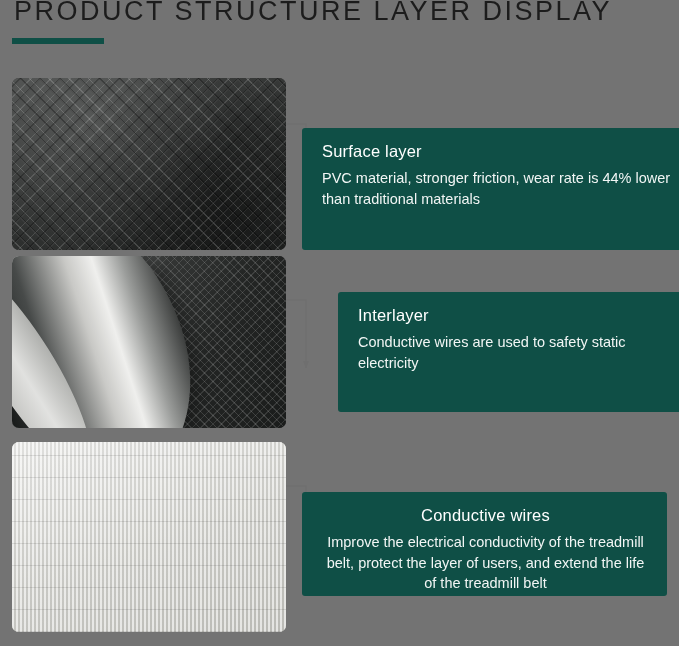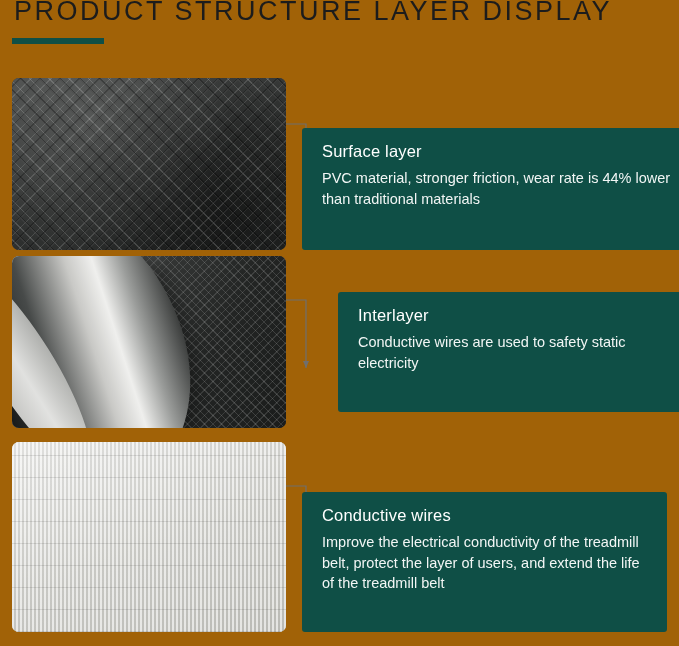--- a/index.html
+++ b/index.html
@@ -13,21 +13,21 @@
     font-family: "Liberation Sans", sans-serif;
     color: #1a1a1a;
     overflow: hidden;
     position: relative;
   }
 
   .page {
     position: relative;
     width: 679px;
     height: 646px;
-    background: #a16207;
+    background: #737373;
   }
 
   
   .header {
     position: absolute;
     left: 0;
     top: 0;
     width: 679px;
     height: 56px;
   }
@@ -168,21 +168,21 @@
   }
   .card-body {
     font-size: 14.5px;
     line-height: 1.43;
     margin: 0;
     color: #f2f6f5;
   }
 
   .card-1 { left: 302px; top: 50px;  width: 403px; height: 122px; }
   .card-2 { left: 302px; top: 36px;  width: 365px; height: 120px; margin-left: 36px; }
-  .card-3 { left: 302px; top: 50px;  width: 365px; height: 140px; }
+  .card-3 { left: 302px; top: 50px;  width: 365px; height: 104px; text-align: center; }
 </style>
 </head>
 <body>
 
 <div class="page">
 
   <div class="header">
     <div class="header-title">PRODUCT STRUCTURE LAYER DISPLAY</div>
     <div class="header-rule"></div>
   </div>

